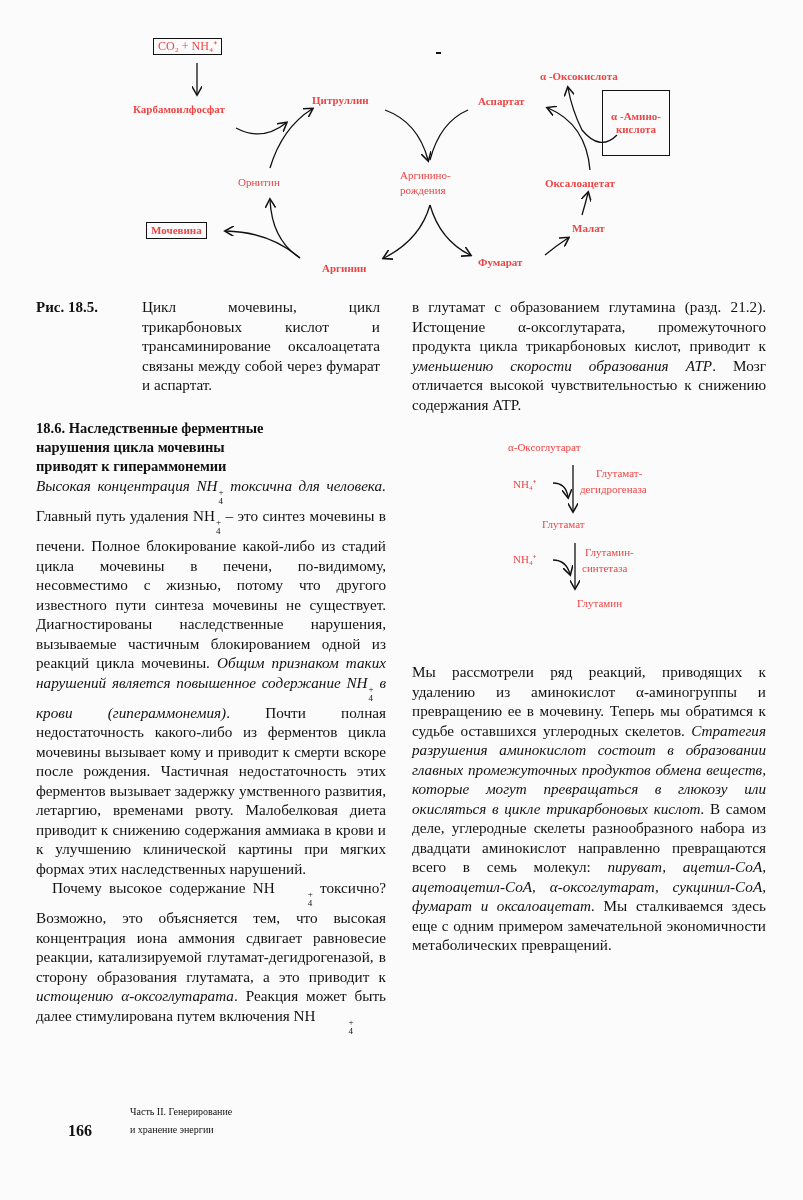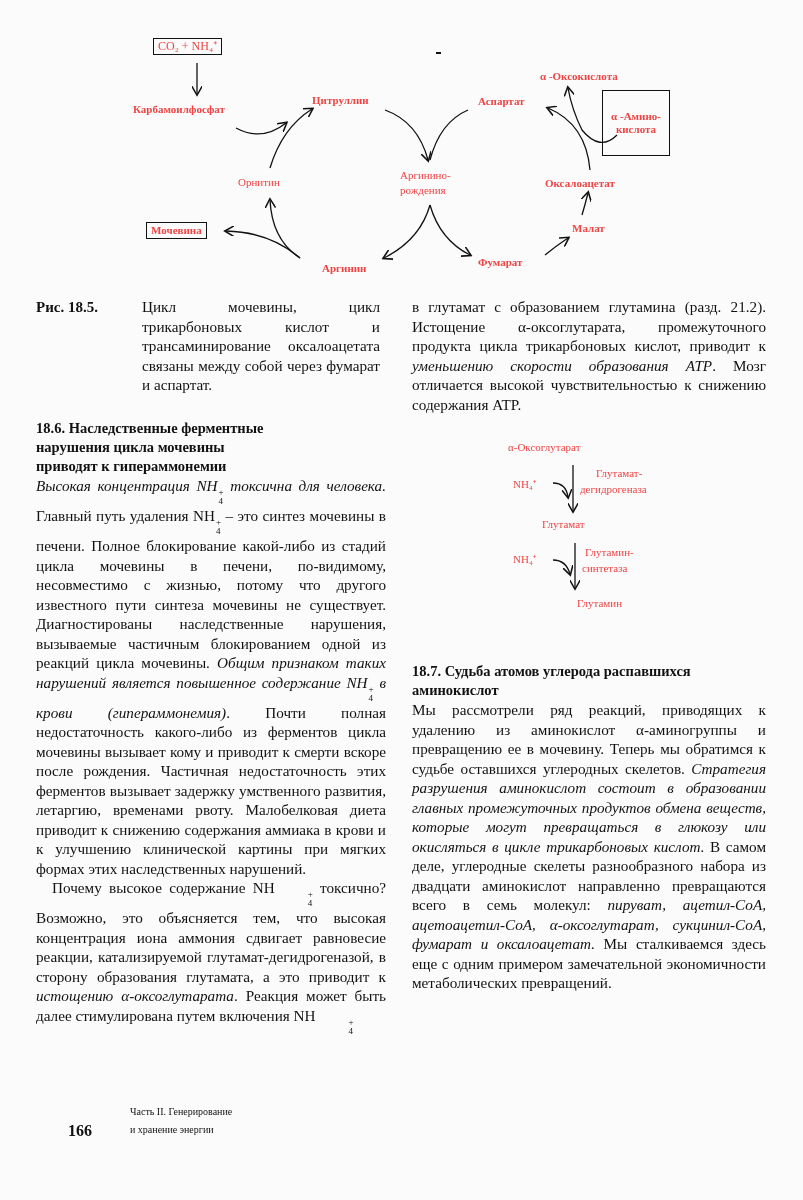--- a/index.html
+++ b/index.html
@@ -135,24 +135,20 @@
   <div class="fig-label" style="left:596px; top:467px;">Глутамат-</div>
   <div class="fig-label" style="left:580px; top:483px;">дегидрогеназа</div>
   <div class="fig-label" style="left:542px; top:518px;">Глутамат</div>
   <div class="fig-label" style="left:513px; top:553px;">NH₄⁺</div>
   <div class="fig-label" style="left:585px; top:546px;">Глутамин-</div>
   <div class="fig-label" style="left:582px; top:562px;">синтетаза</div>
   <div class="fig-label" style="left:545px; top:597px;margin-left:32px;">Глутамин</div>
 </div>
 
 <div class="col" style="left:412px; top:662px; width:354px;">
-  <p class="heading">
-    <span>18.7. Судьба атомов углерода распавшихся</span><br>
-    <span>аминокислот</span>
-  </p>
   <p><span>Мы рассмотрели ряд реакций, приводящих к удалению из аминокислот α-аминогруппы и превращению ее в мочевину. Теперь мы обратимся к судьбе оставшихся углеродных скелетов. </span><i>Стратегия разрушения аминокислот состоит в образовании главных промежуточных продуктов обмена веществ, которые могут превращаться в глюкозу или окисляться в цикле трикарбоновых кислот.</i><span> В самом деле, углеродные скелеты разнообразного набора из двадцати аминокислот направленно превращаются всего в семь молекул: </span><i>пируват, ацетил-СоА, ацетоацетил-СоА, α-оксоглутарат, сукцинил-СоА, фумарат и оксалоацетат.</i><span> Мы сталкиваемся здесь еще с одним примером замечательной экономичности метаболических превращений.</span></p>
 </div>
 
 <div class="footer-num" style="left:36px; top:1122px;margin-left:32px;">166</div>
 <div class="footer-part" style="left:130px; top:1103px;">
   <span>Часть II. Генерирование</span><br>
   <span>и хранение энергии</span>
 </div>
 
 </body></html>

